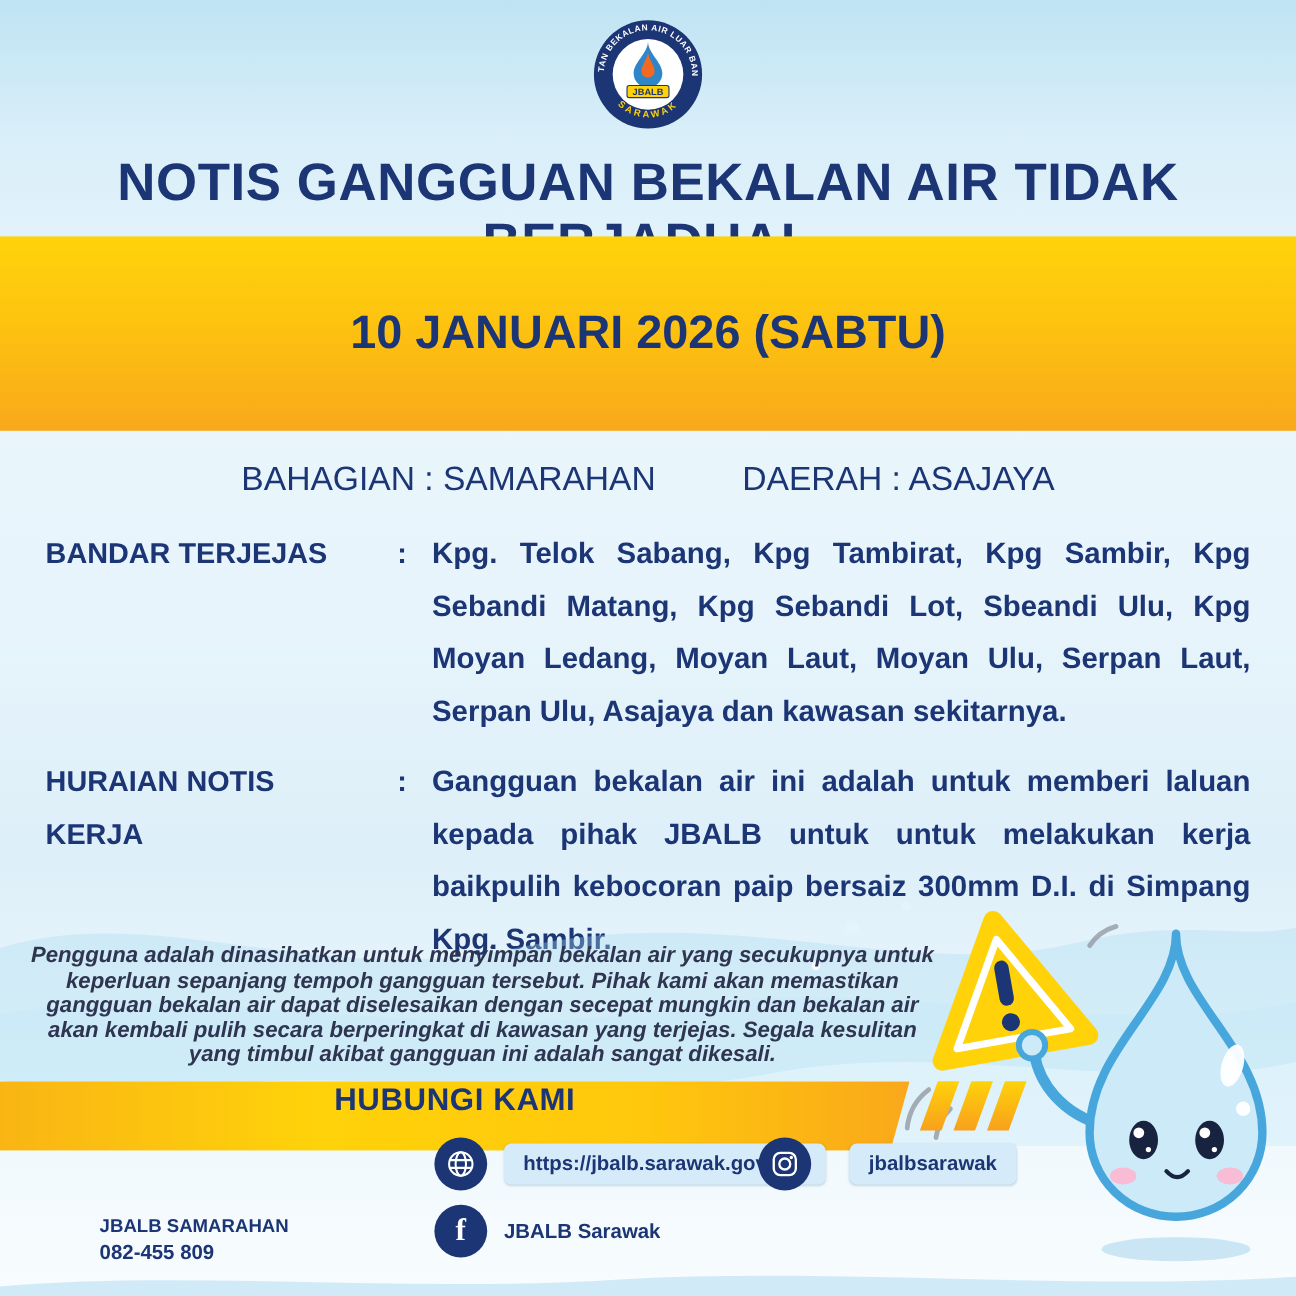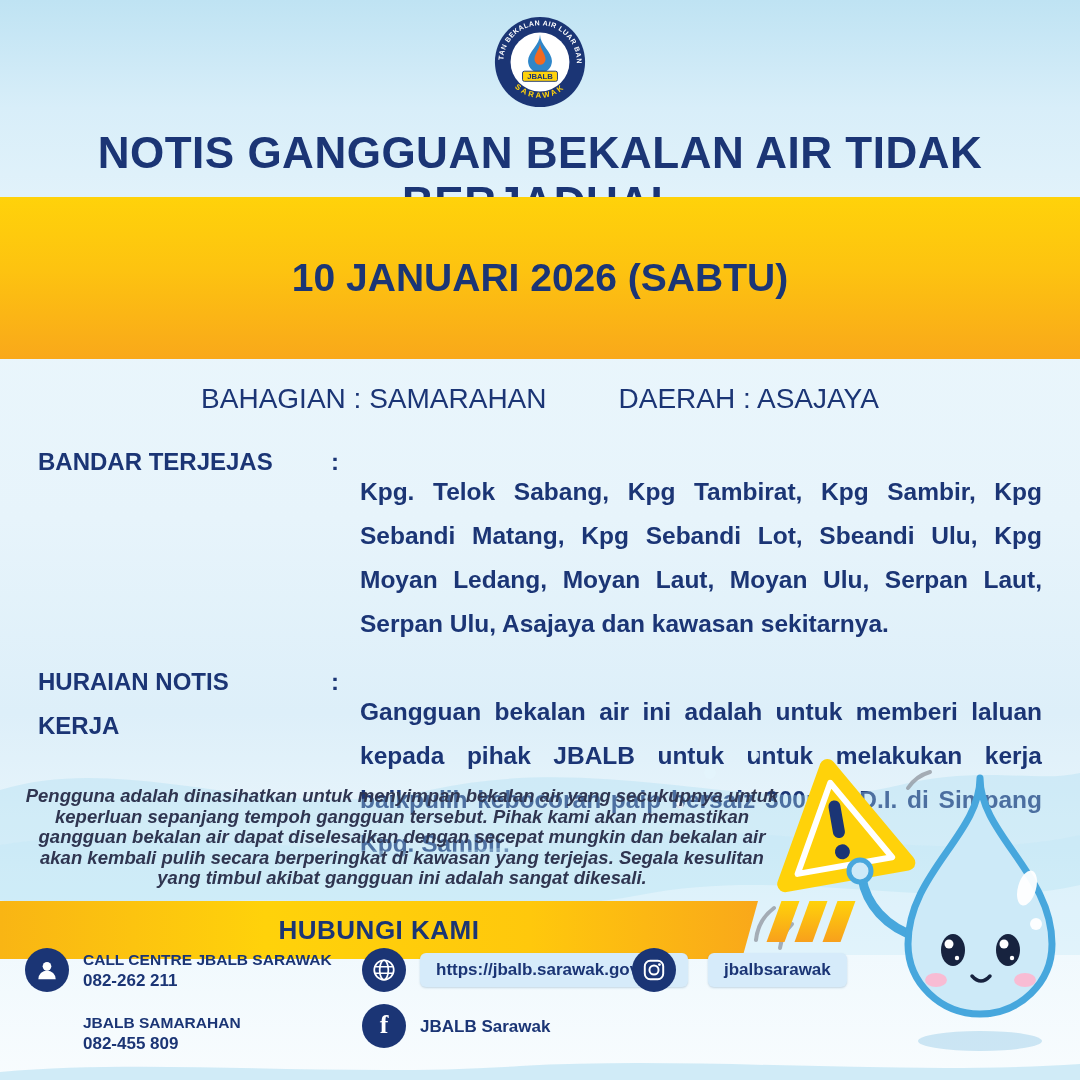--- a/index.html
+++ b/index.html
@@ -21,32 +21,32 @@
   
   .region-row { position:absolute; top:383px; left:0; width:100%;
     display:flex; justify-content:center; gap:72px;
     font-size:28px; font-weight:normal; color:#1b3575; }
   
   .info { position:absolute; top:440px; left:38px; right:38px; }
   .info-row { display:flex; align-items:flex-start; }
   .info-row + .info-row { margin-top:14px; }
   .info-label { width:272px; font-size:24px; font-weight:bold; line-height:44px; }
   .info-colon { width:50px; font-size:24px; font-weight:bold; line-height:44px; text-align:center; }
-  .info-text { flex:1; font-size:24.5px; font-weight:bold; line-height:44px; text-align:justify;margin-top:30px; }
+  .info-text { flex:1; font-size:24.5px; font-weight:bold; line-height:44px; text-align:justify; }
   
   .disclaimer { position:absolute; top:786px; left:18px; width:768px;
     font-size:18.5px; font-style:italic; font-weight:600; color:#2f3550; line-height:20.5px; z-index:3;text-align:center; }
   
   .splash-svg { position:absolute; left:0; top:735px; z-index:1; }
   .bottom-wave { position:absolute; left:0; bottom:0; z-index:1; }
   
   .contact-bar { position:absolute; top:901px; left:0; width:758px; height:58px; z-index:4;
     background:linear-gradient(90deg,#f9b514 0%,#ffd20a 35%,#ffc80c 70%,#f9a81a 100%);
     clip-path:polygon(0 0,100% 0,calc(100% - 16px) 100%,0 100%);
-    display:flex; justify-content:center; align-items:center;
+    display:flex; justify-content:center; align-items:flex-start;
     font-size:26px; font-weight:bold; color:#1b3575; letter-spacing:0.5px; }
   .stripe { position:absolute; top:901px; width:18px; height:41px; z-index:4;
     background:linear-gradient(180deg,#ffd20a,#f8a01c); transform:skewX(-20deg); }
   .stripe.s1 { left:774px; } .stripe.s2 { left:802px; } .stripe.s3 { left:830px; }
   
   .contacts { position:absolute; top:0; left:0; width:100%; height:100%; z-index:4; pointer-events:none; }
   .contacts > div { pointer-events:auto; }
   .icon-circle { width:44px; height:44px; border-radius:50%; background:#1b3575;
     display:flex; align-items:center; justify-content:center; flex:0 0 44px; }
   .c-row { position:absolute; display:flex; align-items:center; gap:14px; }
@@ -125,32 +125,20 @@
 
   <div class="contact-bar">
     <span>HUBUNGI KAMI</span>
   </div>
   <div class="stripe s1"></div>
   <div class="stripe s2"></div>
   <div class="stripe s3"></div>
 
   <div class="contacts">
 
-    <div class="c-row" style="left:25px; top:948px;">
-      <div class="icon-circle">
-        <svg width="26" height="26" viewBox="0 0 24 24">
-          <circle cx="12" cy="8.6" r="4" fill="#fff"></circle>
-          <path d="M4,20.5 a8,8 0 0 1 16,0 Z" fill="#fff"></path>
-        </svg>
-      </div>
-      <div class="c-lines">
-        <div>CALL CENTRE JBALB SARAWAK</div>
-        <div class="c-phone">082-262 211</div>
-      </div>
-    </div>
 
     <div class="c-row" style="left:83px; top:1012px;">
       <div class="c-lines">
         <div>JBALB SAMARAHAN</div>
         <div class="c-phone">082-455 809</div>
       </div>
     </div>
 
     <div class="c-row" style="left:362px; top:948px;">
       <div class="icon-circle">

